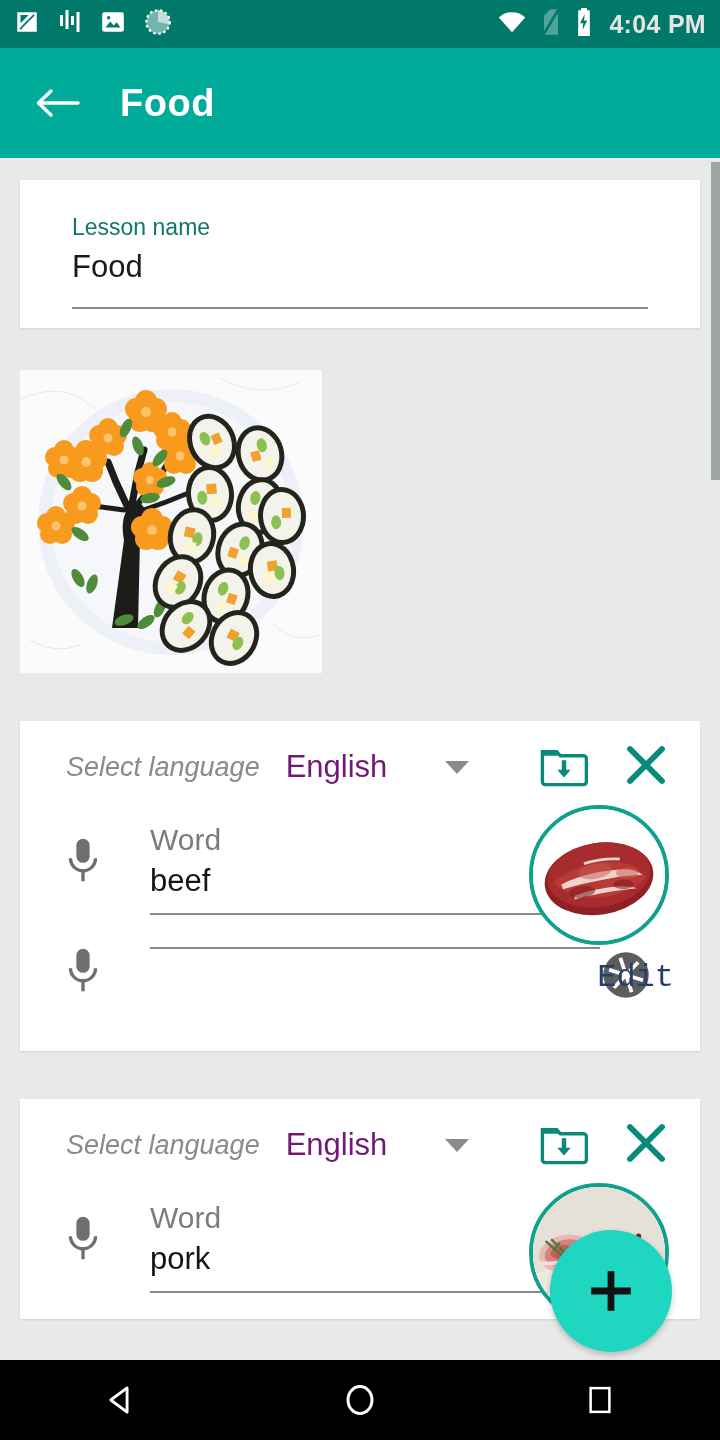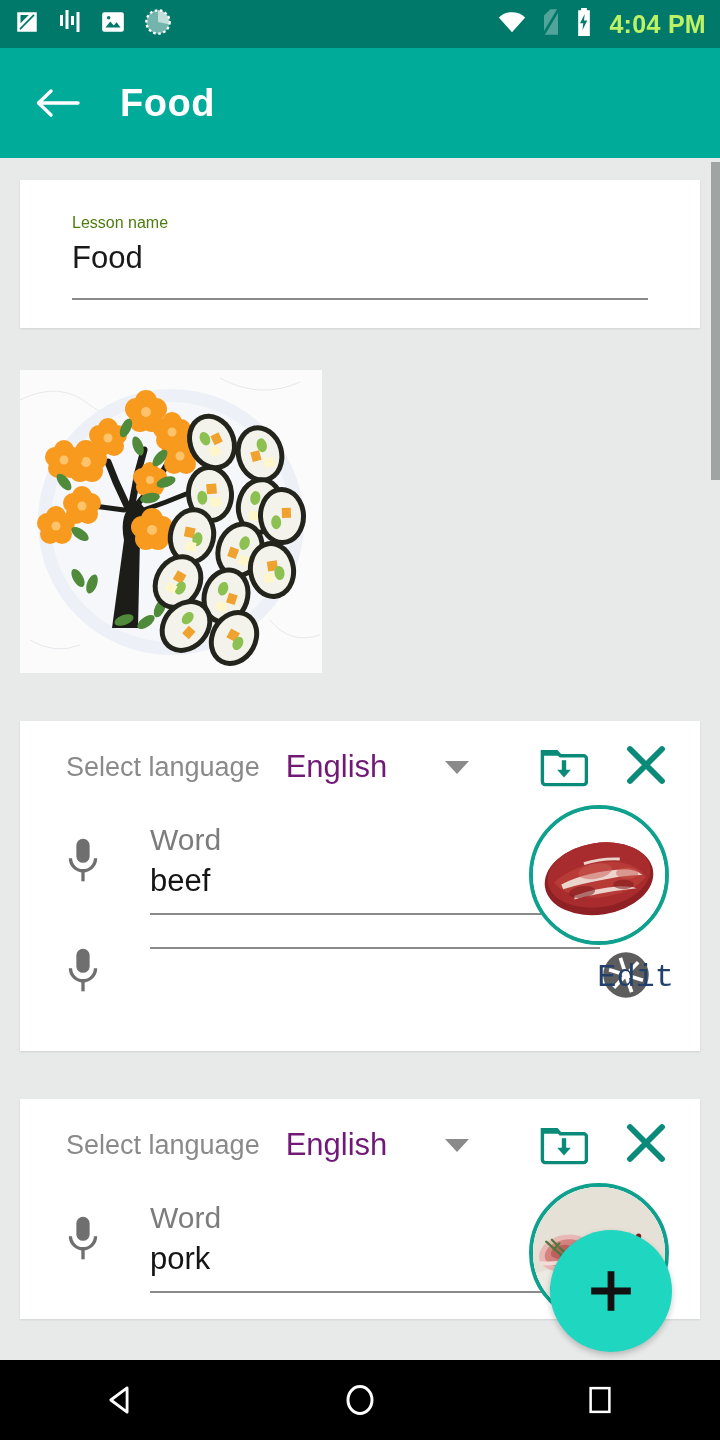--- a/index.html
+++ b/index.html
@@ -13,21 +13,21 @@
 
   
   .statusbar {
     position: absolute; top: 0; left: 0; width: 720px; height: 48px;
     background: #00796b; display: flex; align-items: center;
     padding: 0 14px;
   }
   .sb-left { display: flex; align-items: center; gap: 18px; }
   .sb-right { margin-left: auto; display: flex; align-items: center; gap: 14px; }
   .sb-clock {
-    color: #bef264; font-size: 25px; font-weight: bold;
+    color: #e5e5e5; font-size: 25px; font-weight: bold;
     letter-spacing: .3px; margin-left: 2px;
   }
   .ic { display: block; }
 
   
   .toolbar {
     position: absolute; top: 48px; left: 0; width: 720px; height: 110px;
     background: #00ab9a; display: flex; align-items: center;
   }
   .back-btn {
@@ -46,34 +46,34 @@
     overflow: hidden;
   }
 
   .card {
     background: #ffffff; margin: 0 20px;
     box-shadow: 0 1px 2px rgba(0,0,0,.10);
   }
 
   
   .lesson-card { margin-top: 22px; padding: 34px 52px 0 52px; height: 148px; }
-  .field-label { color: #4d7c0f; font-size: 16px; }
+  .field-label { color: #0f766e; font-size: 23px; }
   .field-value { color: #191919; font-size: 31px; margin-top: 8px; }
   .underline { height: 2px; background: #8a8a8a; margin-top: 22px; }
 
   
   .lesson-image-wrap {
     margin: 42px 0 0 20px; width: 302px; height: 303px;
     background: #fdfdfd; overflow: hidden; position: relative;
   }
 
   
   .word-card { margin-top: 48px; padding: 0 0 18px 0; position: relative; }
   .lang-row { display: flex; align-items: center; height: 92px; padding: 0 30px 0 46px; }
-  .lang-label { color: #8a8a8a; font-size: 27px; }
+  .lang-label { color: #8a8a8a; font-size: 27px; font-style: italic; }
   .lang-value { color: #701a75; font-size: 31px; margin-left: 26px; }
   .lang-caret {
     width: 0; height: 0; margin-left: 58px;
     border-left: 12px solid transparent; border-right: 12px solid transparent;
     border-top: 13px solid #8a8a8a;
   }
   .lang-actions { margin-left: auto; display: flex; align-items: center; gap: 34px; }
 
   .entry-row {
     display: flex; align-items: flex-start; padding: 0 0 0 46px;

